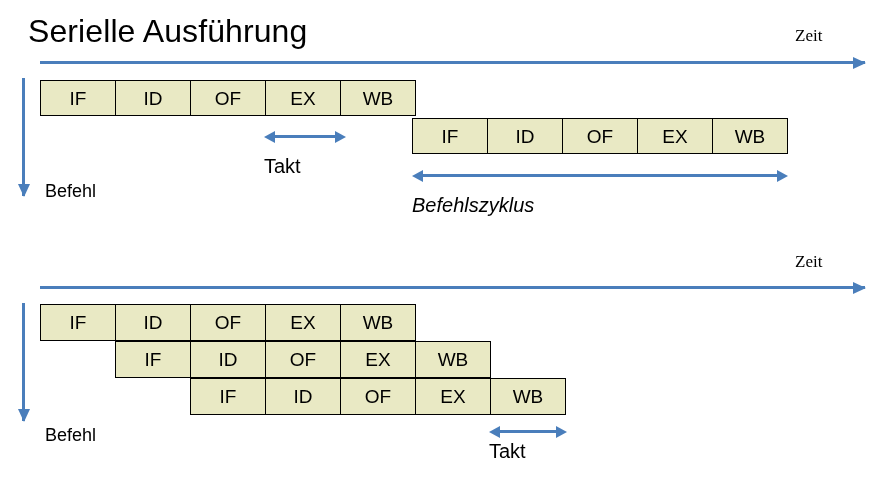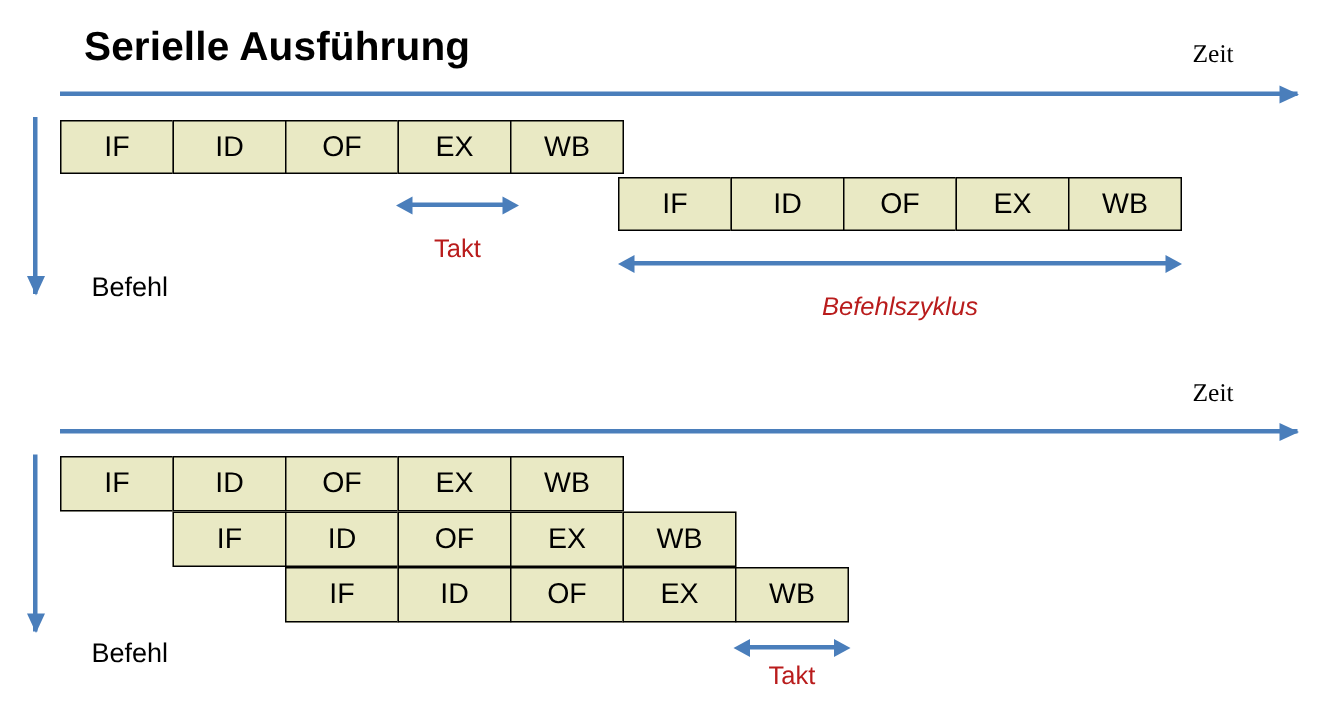--- a/index.html
+++ b/index.html
@@ -20,57 +20,55 @@
     position: absolute;
     left: 0;
     top: 0;
     width: 887px;
     height: 483px;
   }
 
   
   .section-title {
     position: absolute;
-    font-size: 27px;
+    font-size: 32px;
     line-height: 34px;
-    font-weight: bold;
+    font-weight: normal;
     letter-spacing: 0.1px;
     white-space: nowrap;
     color: #000000;
-    margin-left: 28px;
   }
 
   
   .zeit-label {
     position: absolute;
     font-size: 17px;
     line-height: 20px;
     white-space: nowrap;
     color: #000000;
     font-family: Liberation Serif, serif;
   }
 
   
   .befehl-label {
     position: absolute;
     font-size: 18px;
     line-height: 22px;
     white-space: nowrap;
     color: #000000;
-    margin-left: 16px;
   }
 
   
   .arrow-caption {
     position: absolute;
-    font-size: 17px;
+    font-size: 20px;
     line-height: 22px;
     white-space: nowrap;
-    text-align: center;
-    color: #b91c1c;
+    text-align: left;
+    color: #000000;
   }
 
   
   .time-axis {
     position: absolute;
     height: 3px;
     background: #4a7ebb;
   }
   .time-axis::after {
     content: "";

